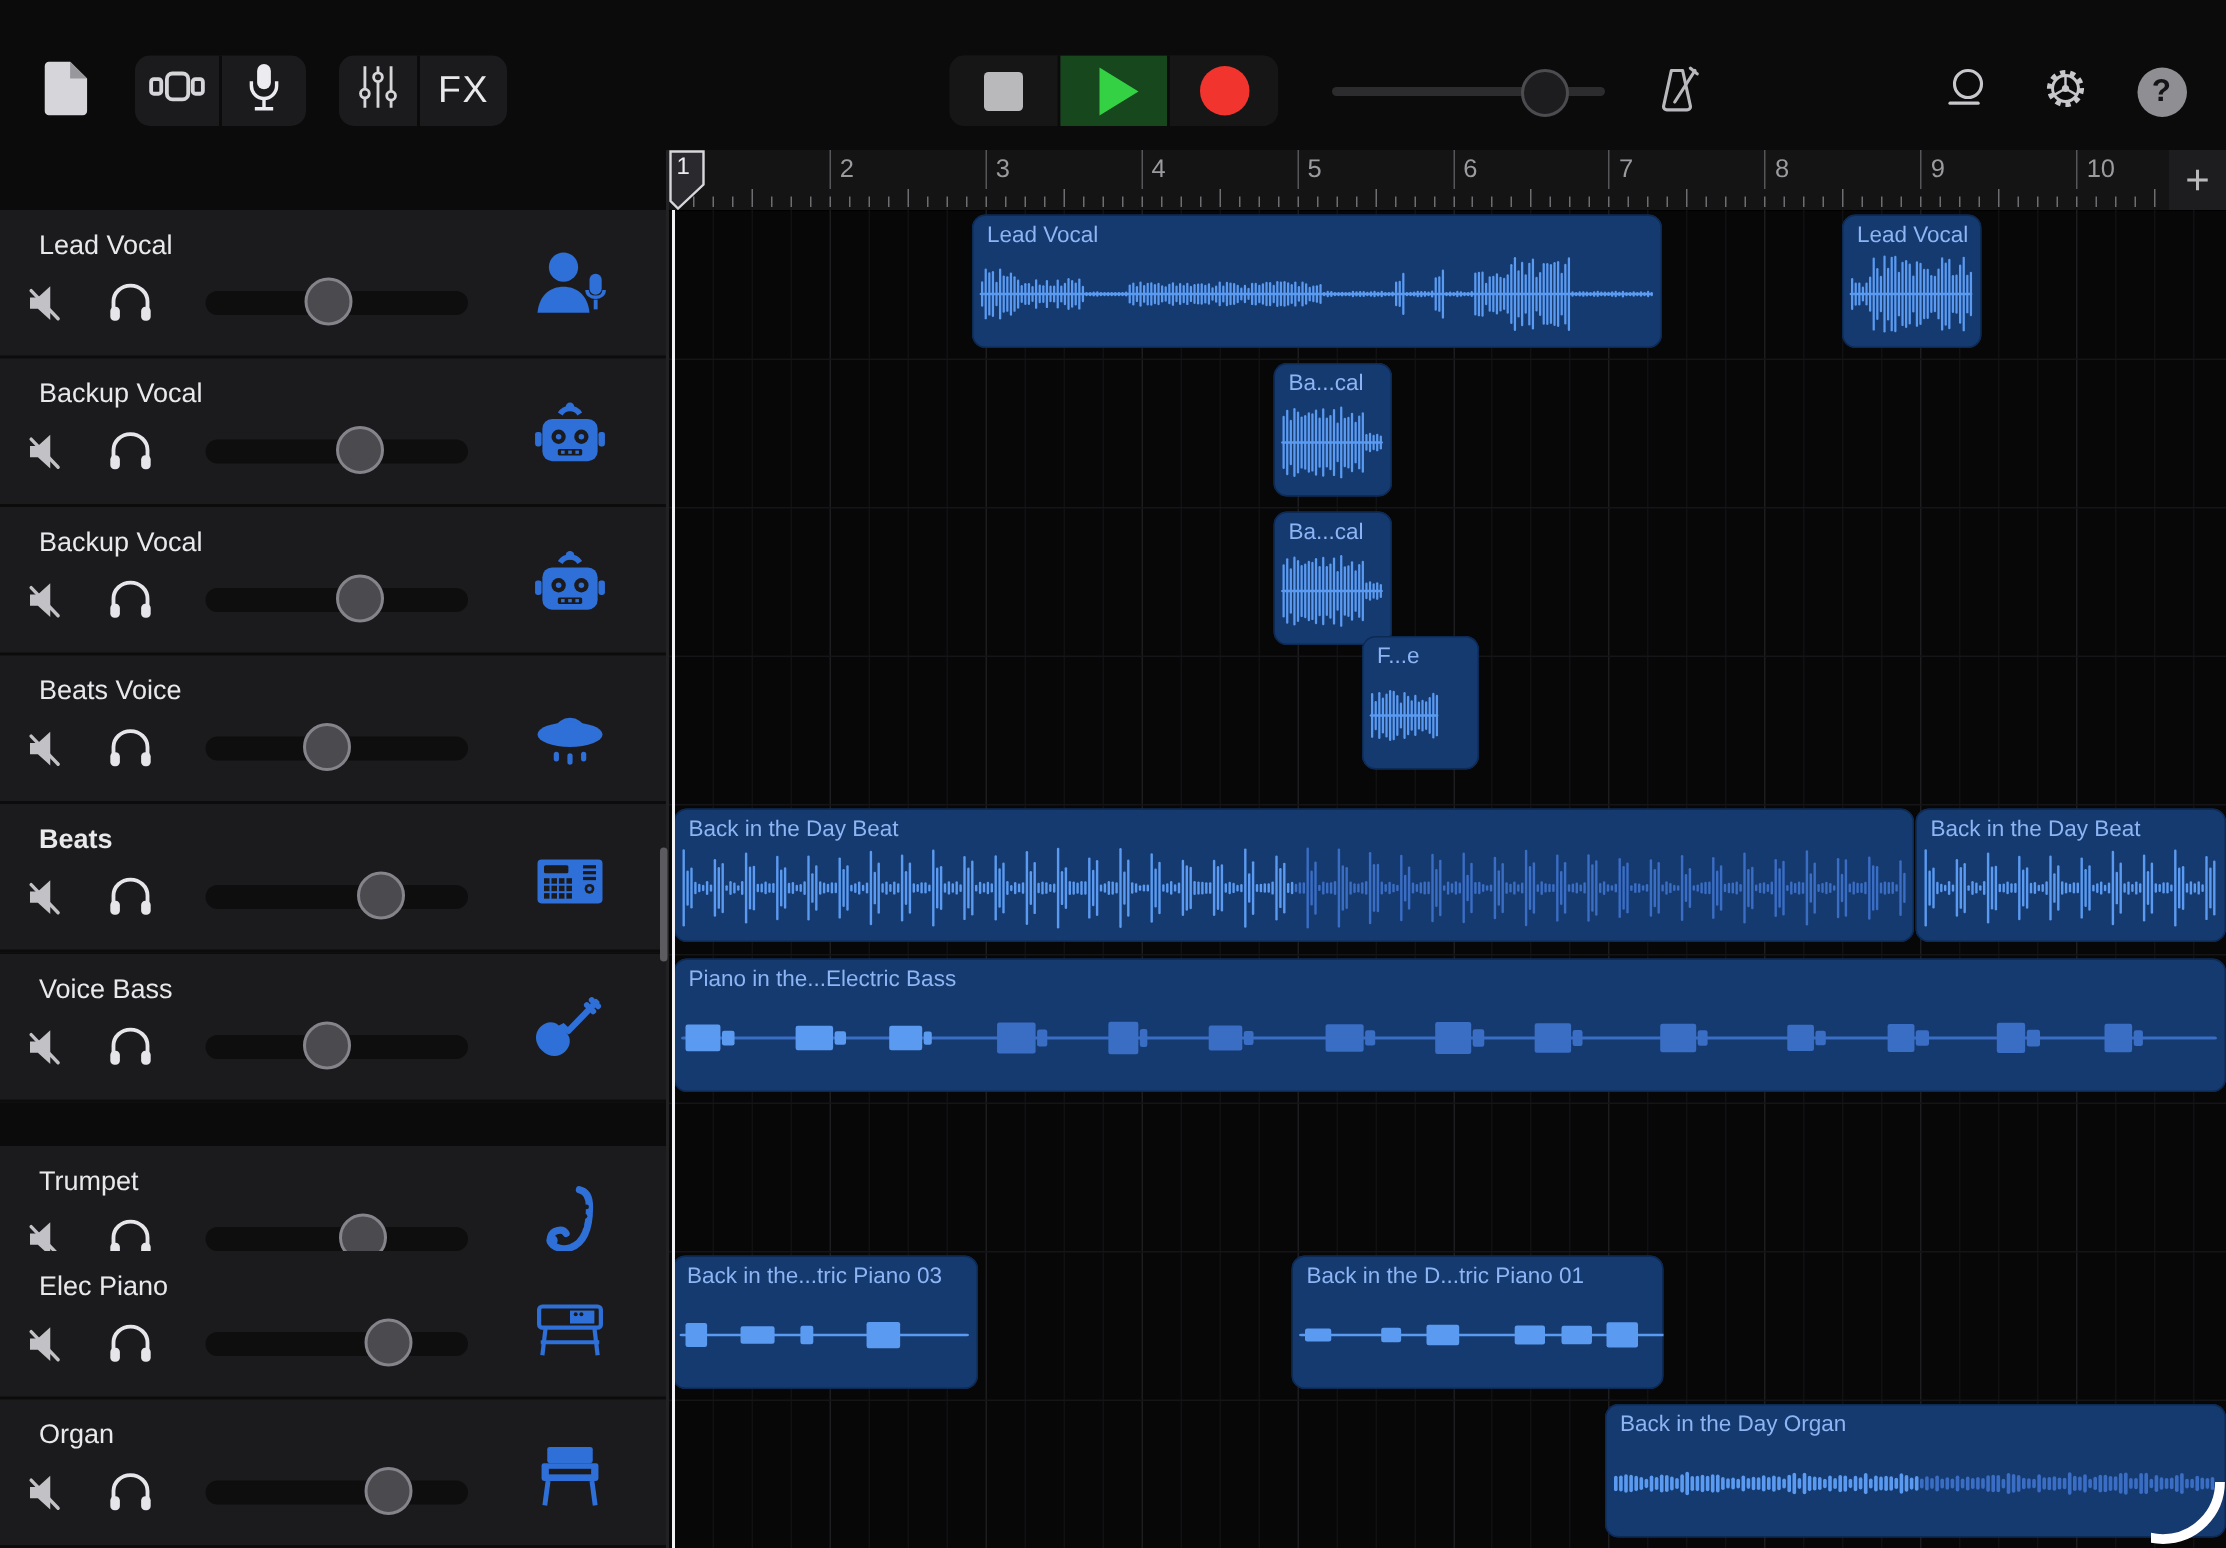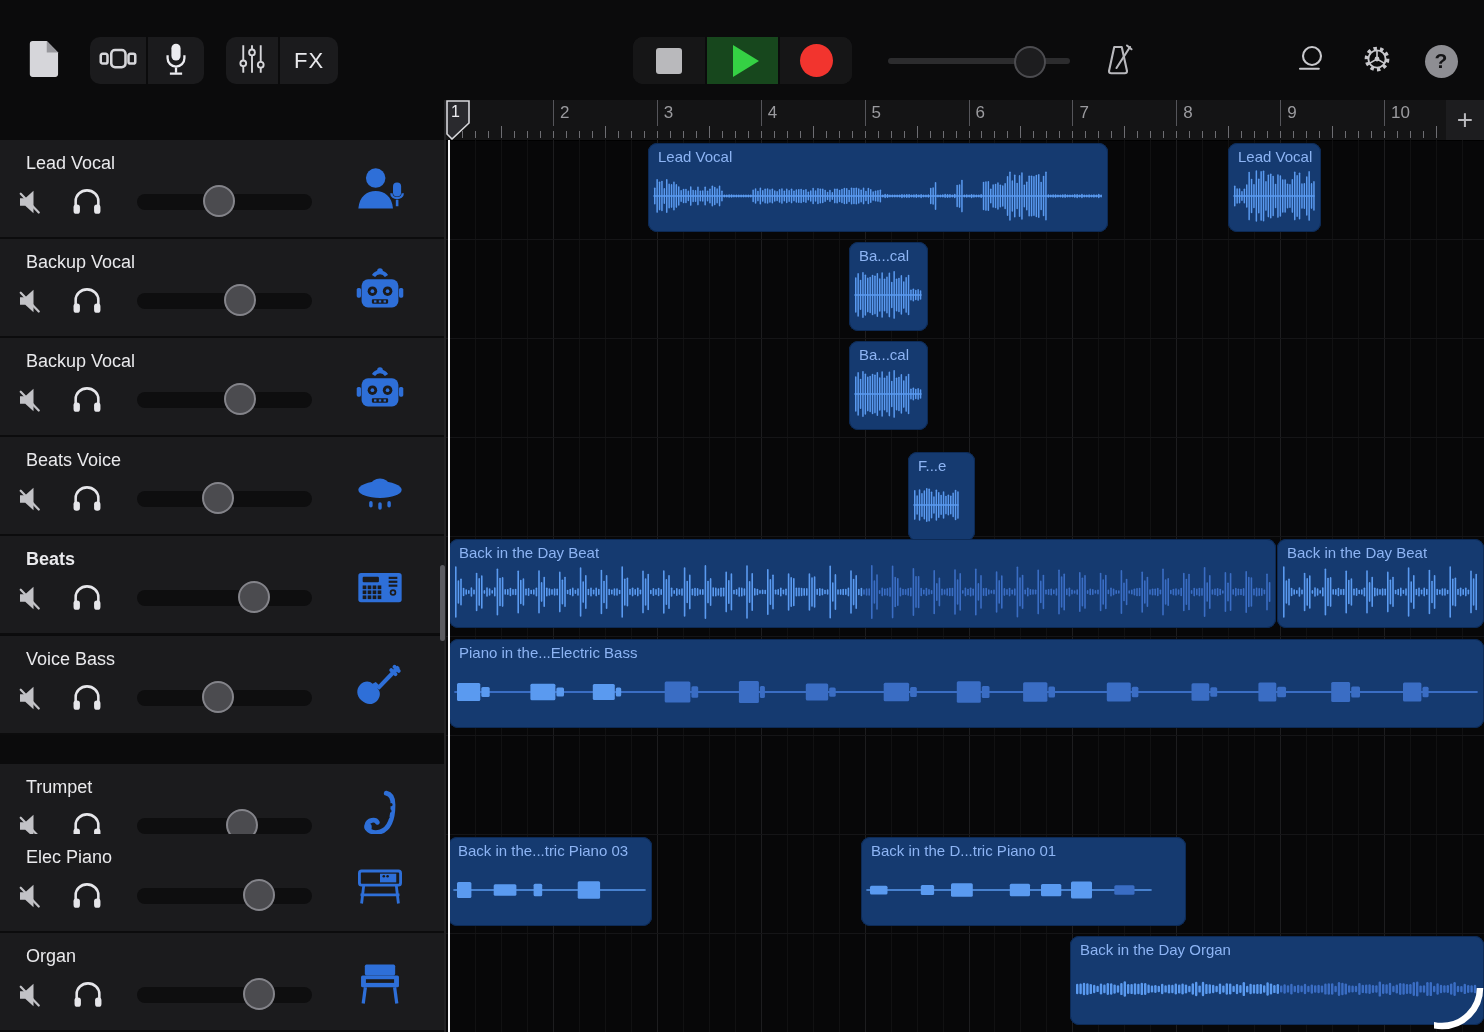--- a/index.html
+++ b/index.html
@@ -8,21 +8,21 @@
   
   #statusbar{position:absolute;left:0;top:0;width:100%;height:40px;}
   #status-time{position:absolute;left:25px;top:9px;color:#fff;font-size:18px;font-weight:bold;letter-spacing:.2px;}
   #status-right{position:absolute;right:16px;top:9px;display:flex;align-items:center;gap:7px;}
   
   #toolbar{position:absolute;left:0;top:0;width:100%;height:100px;background:#0b0b0c;}
   .tb-abs{position:absolute;display:flex;align-items:center;justify-content:center;}
   .btn-group{background:#1b1b1d;border-radius:10px;display:flex;overflow:hidden;}
   .btn-cell{display:flex;align-items:center;justify-content:center;height:100%;}
   .btn-sep{width:2px;background:#0b0b0c;height:100%;}
-  .fx-text{color:#e9e9ec;font-size:22px;letter-spacing:1px;}
+  .fx-text{color:#e9e9ec;font-size:25px;letter-spacing:1px;}
   #transport .cell-stop,#transport .cell-rec{background:#161617;}
   #transport .cell-play{background:#17471d;}
   .stop-square{width:26px;height:26px;border-radius:3px;background:#b9b9bc;}
   .play-tri{width:0;height:0;border-left:26px solid #35d144;border-top:16px solid transparent;border-bottom:16px solid transparent;margin-left:6px;}
   .rec-circle{width:33px;height:33px;border-radius:50%;background:#f2342e;}
   #tslider{left:888px;top:46px;width:182px;height:30px;}
   #tslider .track{position:absolute;left:0;right:0;top:12px;height:6px;border-radius:3px;background:#2c2c2e;}
   #tslider .knob{position:absolute;top:0;width:28px;height:28px;border-radius:50%;background:#1d1d1f;border:2px solid #4c4c50;}
   #help-btn{width:33px;height:33px;border-radius:50%;background:#8e8e93;color:#141416;
             font-size:21px;font-weight:bold;display:flex;align-items:center;justify-content:center;}
@@ -507,21 +507,21 @@
                 <circle cx="31" cy="16.8" r="1.2" fill="#1b1b1d"></circle>
                 <g stroke="#2e6fd8" stroke-width="2.6">
                   <line x1="9" y1="25" x2="7" y2="42"></line>
                   <line x1="39" y1="25" x2="41" y2="42"></line>
                   <line x1="6" y1="34" x2="42" y2="34"></line>
                 </g>
               </svg>
             </div>
   </div>
 
-  <div class="track-row" style="top: 792.8px; text-align: center;">
+  <div class="track-row" style="top: 792.8px;">
     <div class="track-name">Organ</div>
     <div class="t-mute">
       <span>
         <svg width="36" height="36" viewBox="0 0 48 48">
                   <path fill="#c2c2c6" d="M8 19h7l11-10v30L15 29H8z"></path>
                   <line x1="9" y1="13" x2="33" y2="38" stroke="#c2c2c6" stroke-width="3" stroke-linecap="round"></line>
                 </svg>
       </span>
     </div>
     <div class="t-mon">
@@ -1000,21 +1000,21 @@
               <rect x="50.0" y="17.2" width="1.5" height="27.7" rx="0.8" fill="#5a9af0"></rect>
               <rect x="52.4" y="13.0" width="1.5" height="35.9" rx="0.8" fill="#5a9af0"></rect>
               <rect x="54.8" y="10.8" width="1.5" height="40.4" rx="0.8" fill="#5a9af0"></rect>
               <rect x="57.2" y="25.4" width="1.5" height="11.1" rx="0.8" fill="#5a9af0"></rect>
               <rect x="59.6" y="24.5" width="1.5" height="13.0" rx="0.8" fill="#5a9af0"></rect>
               <rect x="62.0" y="25.8" width="1.5" height="10.4" rx="0.8" fill="#5a9af0"></rect>
               <rect x="64.4" y="25.1" width="1.5" height="11.8" rx="0.8" fill="#5a9af0"></rect>
               <rect x="66.8" y="26.3" width="1.5" height="9.4" rx="0.8" fill="#5a9af0"></rect>
             </svg>
           </div>
-          <div class="region" style="left: 462px; top: 312px; width: 55px; padding-left: 12px;">
+          <div class="region" style="left: 462px; top: 284px; width: 78px;">
             <span class="rlabel">F...e</span>
             <svg width="49" height="62">
               <rect x="1.0" y="30.2" width="46.0" height="1.6" rx="1.5" fill="#5a9af0"></rect>
               <rect x="2.0" y="16.0" width="1.5" height="29.9" rx="0.8" fill="#5a9af0"></rect>
               <rect x="4.4" y="21.3" width="1.5" height="19.5" rx="0.8" fill="#5a9af0"></rect>
               <rect x="6.8" y="15.3" width="1.5" height="31.4" rx="0.8" fill="#5a9af0"></rect>
               <rect x="9.2" y="19.0" width="1.5" height="24.0" rx="0.8" fill="#5a9af0"></rect>
               <rect x="11.6" y="16.3" width="1.5" height="29.3" rx="0.8" fill="#5a9af0"></rect>
               <rect x="14.0" y="14.0" width="1.5" height="34.0" rx="0.8" fill="#5a9af0"></rect>
               <rect x="16.4" y="14.5" width="1.5" height="33.0" rx="0.8" fill="#5a9af0"></rect>
@@ -1468,21 +1468,21 @@
           <div class="region" style="left: 2px; top: 697px; width: 204px;">
             <span class="rlabel">Back in the...tric Piano 03</span>
             <svg width="196" height="62">
               <rect x="1.0" y="30.2" width="193.0" height="1.6" rx="1.5" fill="#5a9af0"></rect>
               <rect x="5.0" y="23.0" width="14.4" height="16.0" rx="1.5" fill="#5a9af0"></rect>
               <rect x="41.7" y="25.2" width="22.7" height="11.6" rx="1.5" fill="#5a9af0"></rect>
               <rect x="81.6" y="24.8" width="8.6" height="12.4" rx="1.5" fill="#5a9af0"></rect>
               <rect x="125.7" y="22.3" width="22.4" height="17.5" rx="1.5" fill="#5a9af0"></rect>
             </svg>
           </div>
-          <div class="region" style="left: 415px; top: 697px; width: 325px;">
+          <div class="region" style="left: 415px; top: 697px; width: 248px;">
             <span class="rlabel">Back in the D...tric Piano 01</span>
             <svg width="289" height="62">
               <rect x="1.0" y="30.2" width="286.0" height="1.6" rx="1.5" fill="#5a9af0"></rect>
               <rect x="5.0" y="26.7" width="17.5" height="8.7" rx="1.5" fill="#5a9af0"></rect>
               <rect x="55.8" y="26.1" width="13.3" height="9.8" rx="1.5" fill="#5a9af0"></rect>
               <rect x="86.0" y="24.2" width="21.8" height="13.6" rx="1.5" fill="#5a9af0"></rect>
               <rect x="144.8" y="24.7" width="20.2" height="12.6" rx="1.5" fill="#5a9af0"></rect>
               <rect x="176.0" y="24.9" width="20.3" height="12.3" rx="1.5" fill="#5a9af0"></rect>
               <rect x="206.0" y="22.5" width="21.0" height="16.9" rx="1.5" fill="#5a9af0"></rect>
               <rect x="249.3" y="26.3" width="20.2" height="9.4" rx="1.5" fill="#3a6dc4"></rect>

